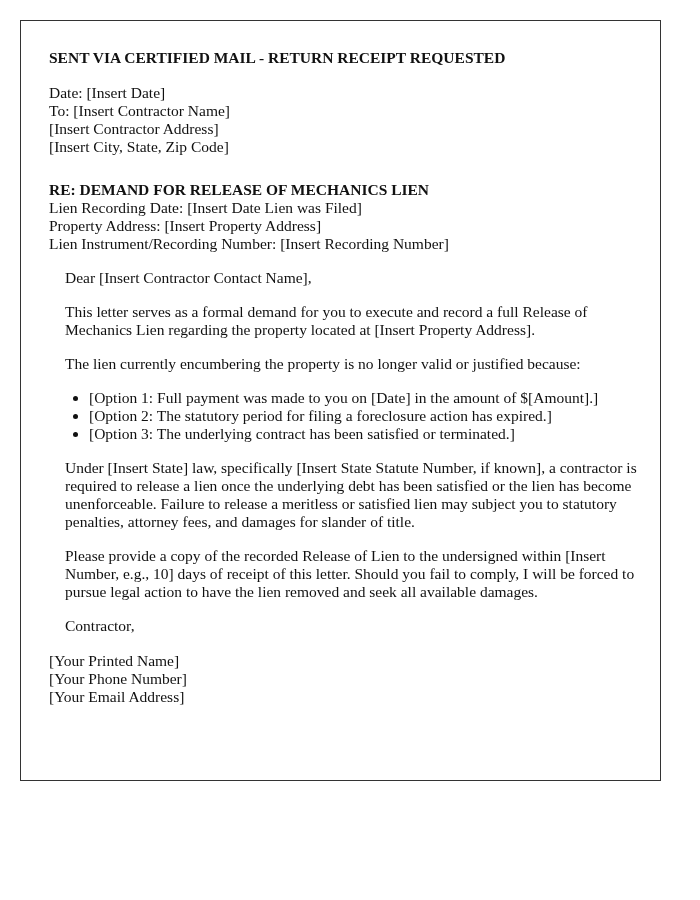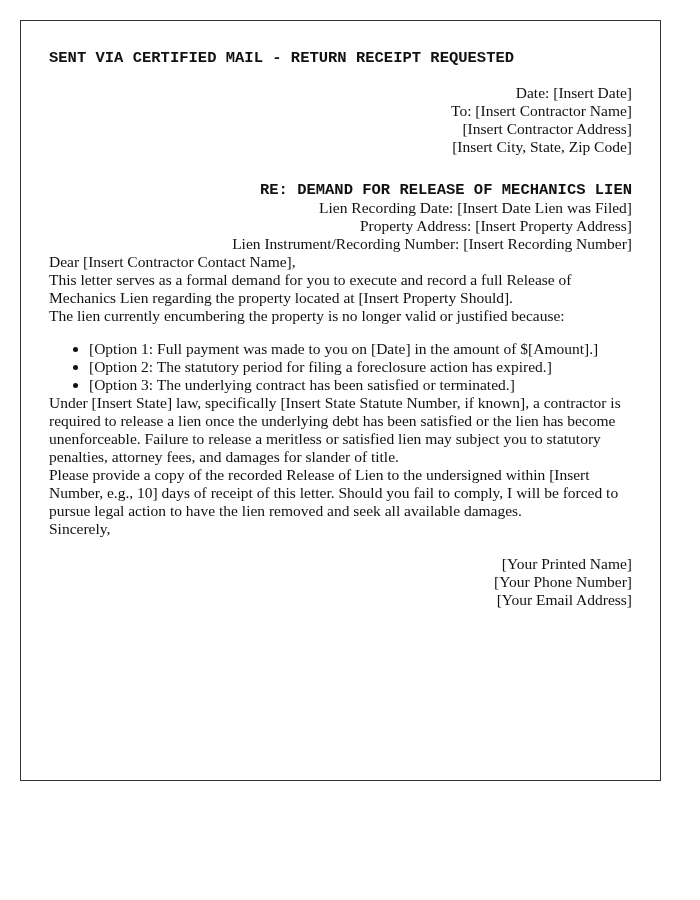--- a/index.html
+++ b/index.html
@@ -22,34 +22,32 @@
       top: 20px;
       width: 641px;
       height: 761px;
       box-sizing: border-box;
       border: 1px solid #333333;
       padding: 28px 28px 0 28px;
     }
     .heading {
       font-weight: bold;
       margin: 0;
-      font-family: Liberation Mono, monospace;
     }
     .block {
       margin: 0;
     }
     .line {
       display: block;
       white-space: nowrap;
-      text-align: right;
     }
     .gap-lg { margin-top: 17px; }
     .gap-md { margin-top: 25px; }
     .para {
-      margin: 0;
+      margin: 16px;
       width: 585px;
     }
     ul.reasons {
       margin: 15px 0 0 0;
       padding-left: 40px;
       list-style: disc;
     }
     ul.reasons li {
       white-space: nowrap;
     }
@@ -70,35 +68,35 @@
 
   <div class="block gap-md">
     <span class="line heading">RE: DEMAND FOR RELEASE OF MECHANICS LIEN</span>
     <span class="line">Lien Recording Date: [Insert Date Lien was Filed]</span>
     <span class="line">Property Address: [Insert Property Address]</span>
     <span class="line">Lien Instrument/Recording Number: [Insert Recording Number]</span>
   </div>
 
   <p class="para gap-lg">Dear [Insert Contractor Contact Name],</p>
 
-  <p class="para gap-lg">This letter serves as a formal demand for you to execute and record a full Release of Mechanics Lien regarding the property located at [Insert Property Should].</p>
+  <p class="para gap-lg">This letter serves as a formal demand for you to execute and record a full Release of Mechanics Lien regarding the property located at [Insert Property Address].</p>
 
   <p class="para gap-lg">The lien currently encumbering the property is no longer valid or justified because:</p>
 
   <ul class="reasons">
     <li>[Option 1: Full payment was made to you on [Date] in the amount of $[Amount].]</li>
     <li>[Option 2: The statutory period for filing a foreclosure action has expired.]</li>
     <li>[Option 3: The underlying contract has been satisfied or terminated.]</li>
   </ul>
 
   <p class="para gap-lg">Under [Insert State] law, specifically [Insert State Statute Number, if known], a contractor is required to release a lien once the underlying debt has been satisfied or the lien has become unenforceable. Failure to release a meritless or satisfied lien may subject you to statutory penalties, attorney fees, and damages for slander of title.</p>
 
   <p class="para gap-lg">Please provide a copy of the recorded Release of Lien to the undersigned within [Insert Number, e.g., 10] days of receipt of this letter. Should you fail to comply, I will be forced to pursue legal action to have the lien removed and seek all available damages.</p>
 
-  <p class="para gap-lg">Sincerely,</p>
+  <p class="para gap-lg">Contractor,</p>
 
   <div class="block gap-lg">
     <span class="line">[Your Printed Name]</span>
     <span class="line">[Your Phone Number]</span>
     <span class="line">[Your Email Address]</span>
   </div>
 
 </div>
 
 </body></html>

